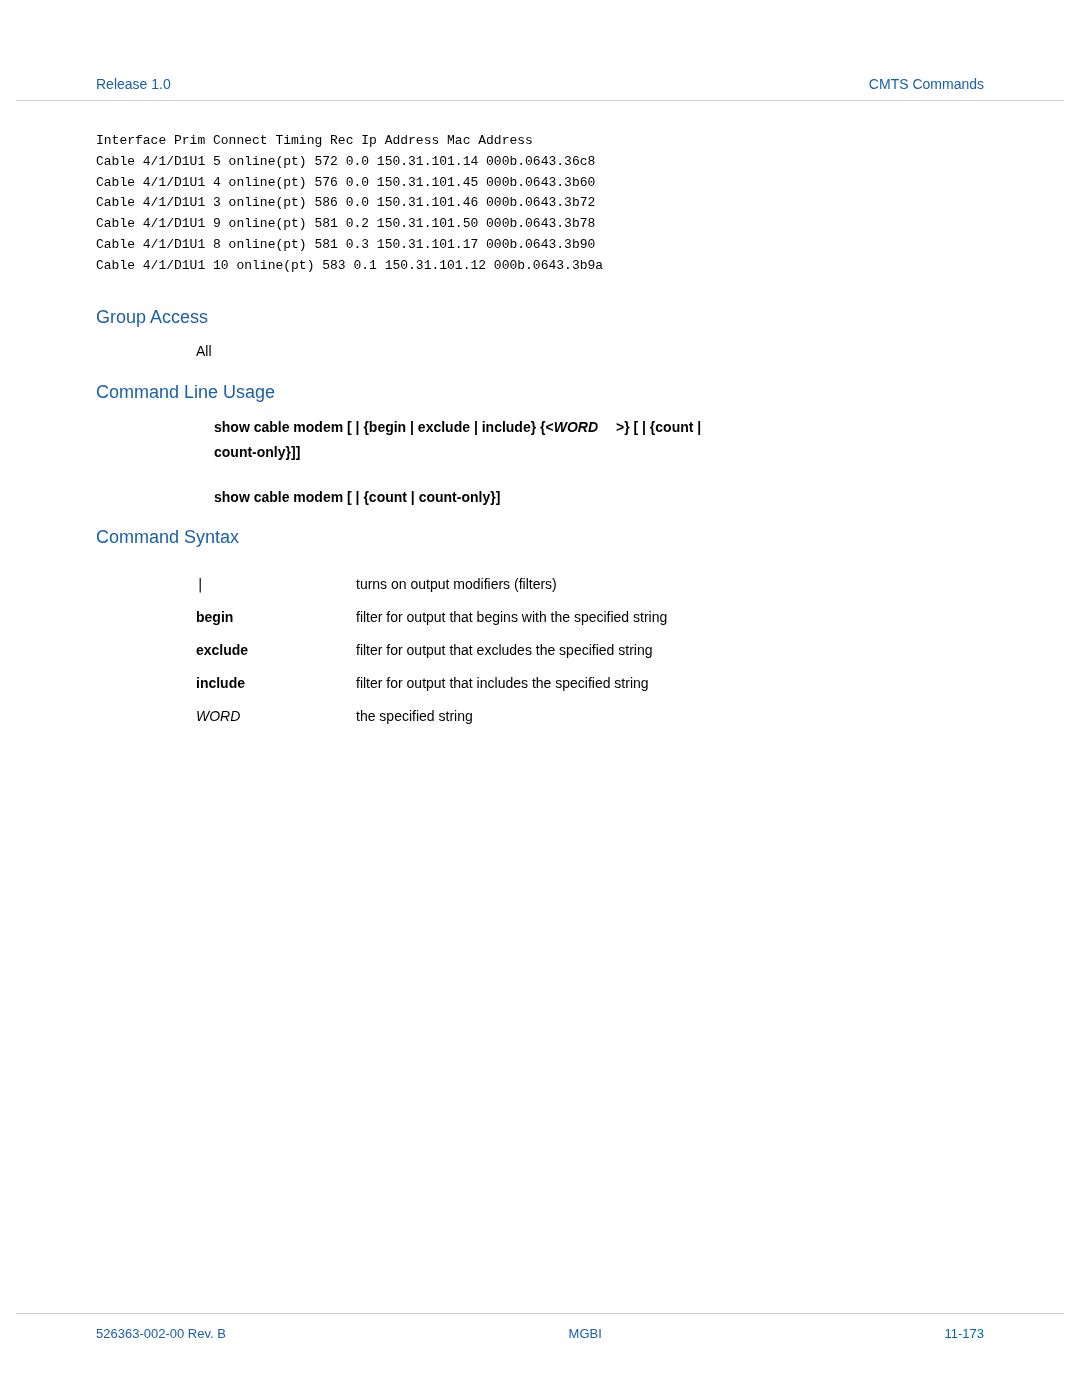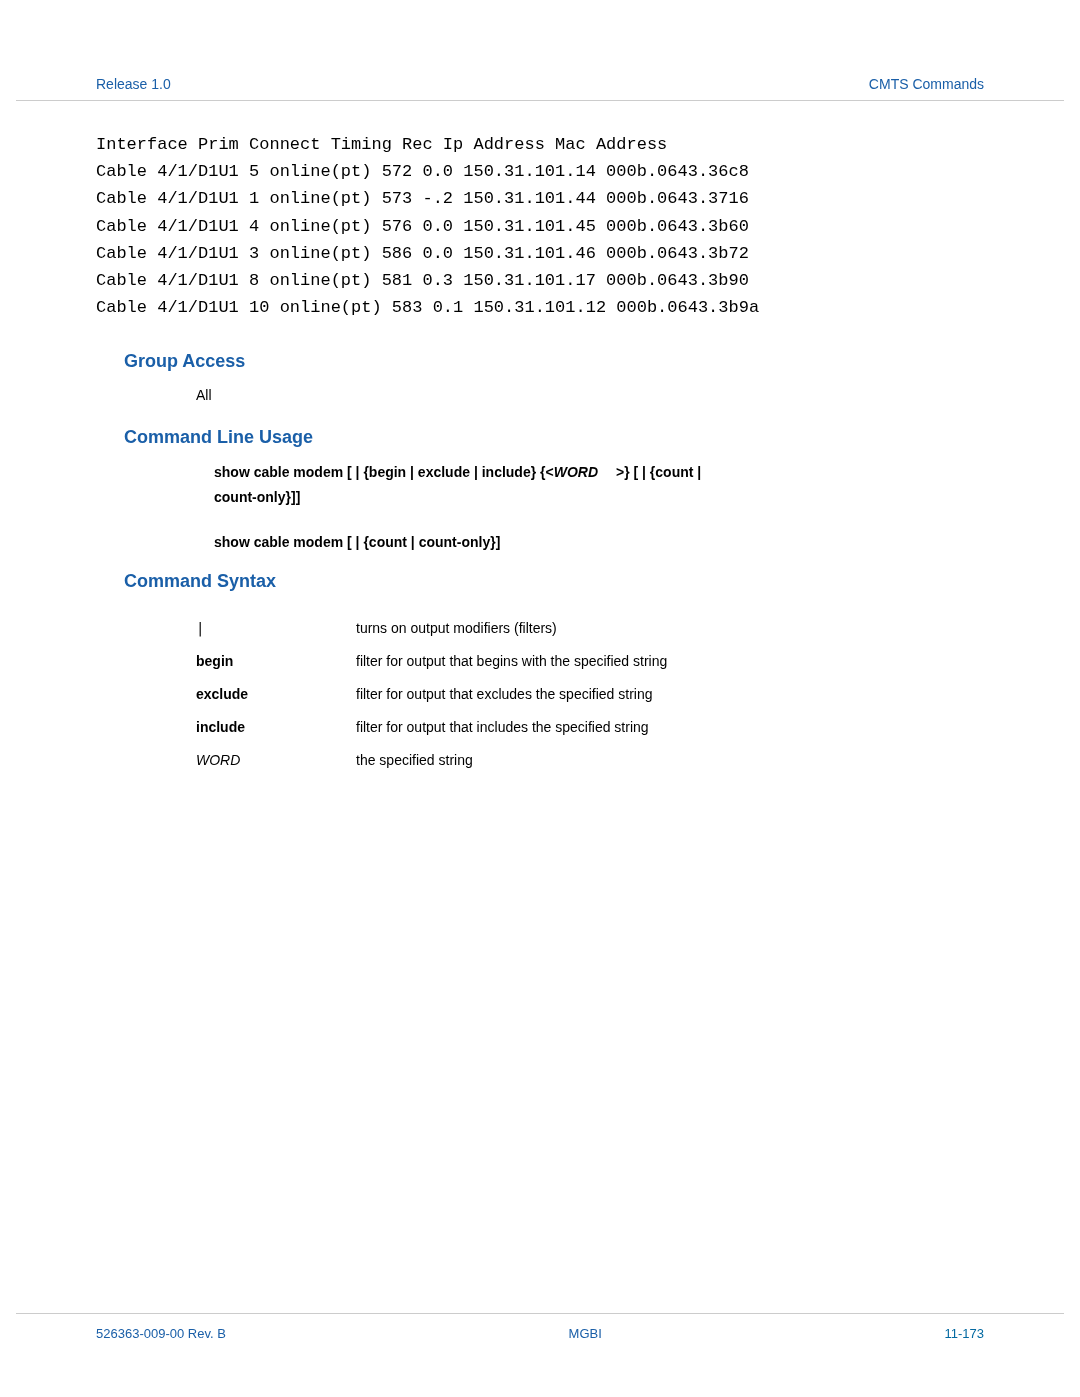--- a/index.html
+++ b/index.html
@@ -45,34 +45,33 @@
 
     
     .main-content {
       flex: 1;
       padding: 0 80px;
     }
 
     
     .code-table {
       font-family: 'Courier New', Courier, monospace;
-      font-size: 17px;
+      font-size: 13px;
       line-height: 1.6;
       margin-bottom: 30px;
       color: #000;
     }
 
     
     .section-heading {
       color: #1a5fa8;
       font-size: 18px;
-      font-weight: bold;
+      font-weight: normal;
       margin-bottom: 12px;
       margin-top: 10px;
-      margin-left: 28px;
     }
 
     
     .section-content {
       padding-left: 100px;
       margin-bottom: 20px;
       font-size: 14px;
       line-height: 1.6;
     }
 
@@ -171,23 +170,23 @@
   <div class="page-header">
     <span class="header-left">Release 1.0</span>
     <span class="header-right">CMTS Commands</span>
   </div>
 
   <div class="main-content">
 
     <div class="code-table">
       <div>Interface         Prim Connect       Timing Rec    Ip Address       Mac Address</div>
       <div>Cable  4/1/D1U1  5    online(pt)  572     0.0   150.31.101.14   000b.0643.36c8</div>
-      <div>Cable  4/1/D1U1  1    online(pt)  573     -.2   150.31.101.44   000b.0643.3716</div>
       <div>Cable  4/1/D1U1  4    online(pt)  576     0.0   150.31.101.45   000b.0643.3b60</div>
       <div>Cable  4/1/D1U1  3    online(pt)  586     0.0   150.31.101.46   000b.0643.3b72</div>
+      <div>Cable  4/1/D1U1  9    online(pt)  581     0.2   150.31.101.50   000b.0643.3b78</div>
       <div>Cable  4/1/D1U1  8    online(pt)  581     0.3   150.31.101.17   000b.0643.3b90</div>
       <div>Cable  4/1/D1U1  10   online(pt)  583     0.1   150.31.101.12   000b.0643.3b9a</div>
     </div>
 
     <div>
       <div class="section-heading">Group Access</div>
       <div class="section-content">All</div>
     </div>
 
 
@@ -233,18 +232,18 @@
               <td>the specified string</td>
             </tr>
           </tbody>
         </table>
       </div>
     </div>
 
   </div>
 
   <div class="page-footer">
-    <span class="footer-left">526363-009-00 Rev. B</span>
+    <span class="footer-left">526363-002-00 Rev. B</span>
     <span class="footer-center">MGBI</span>
     <span class="footer-right">11-173</span>
   </div>
 
 </div>
 
 </body></html>

